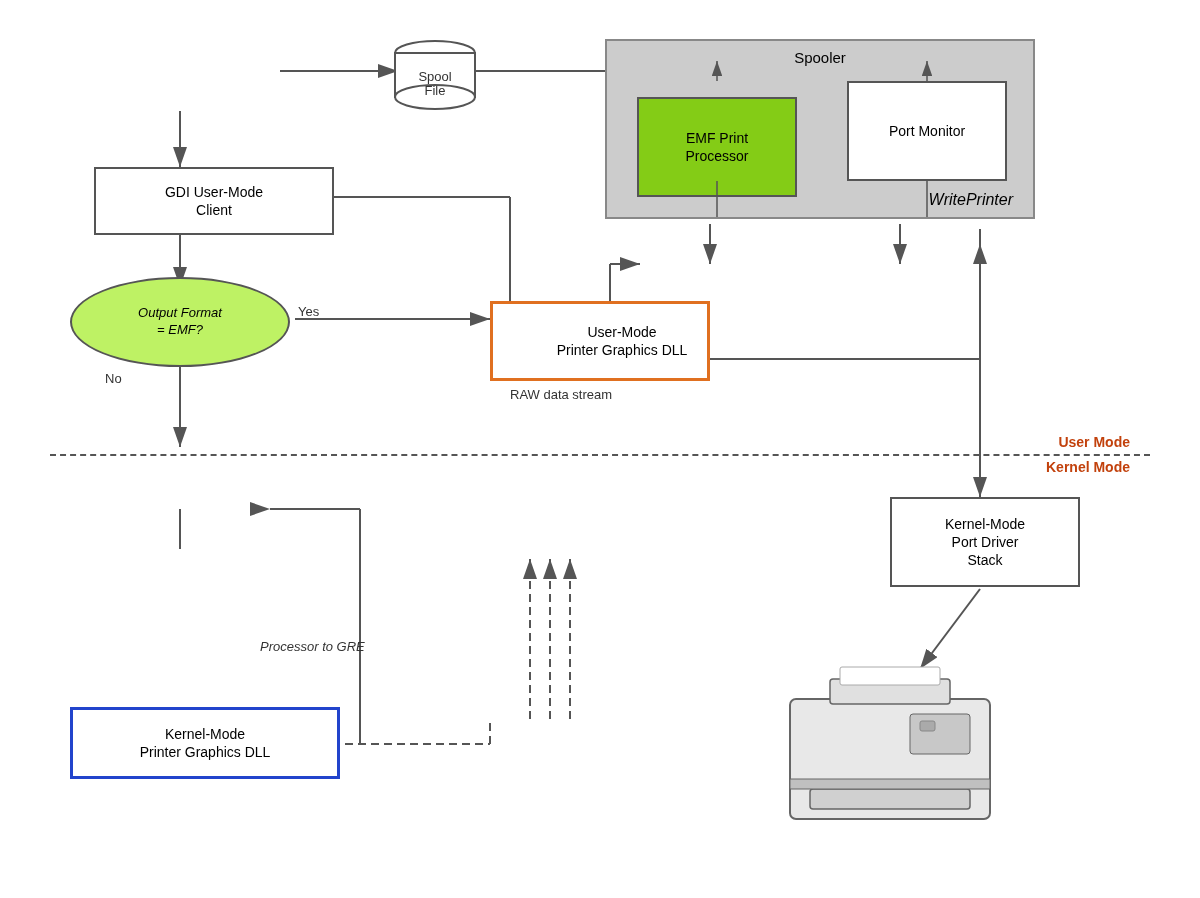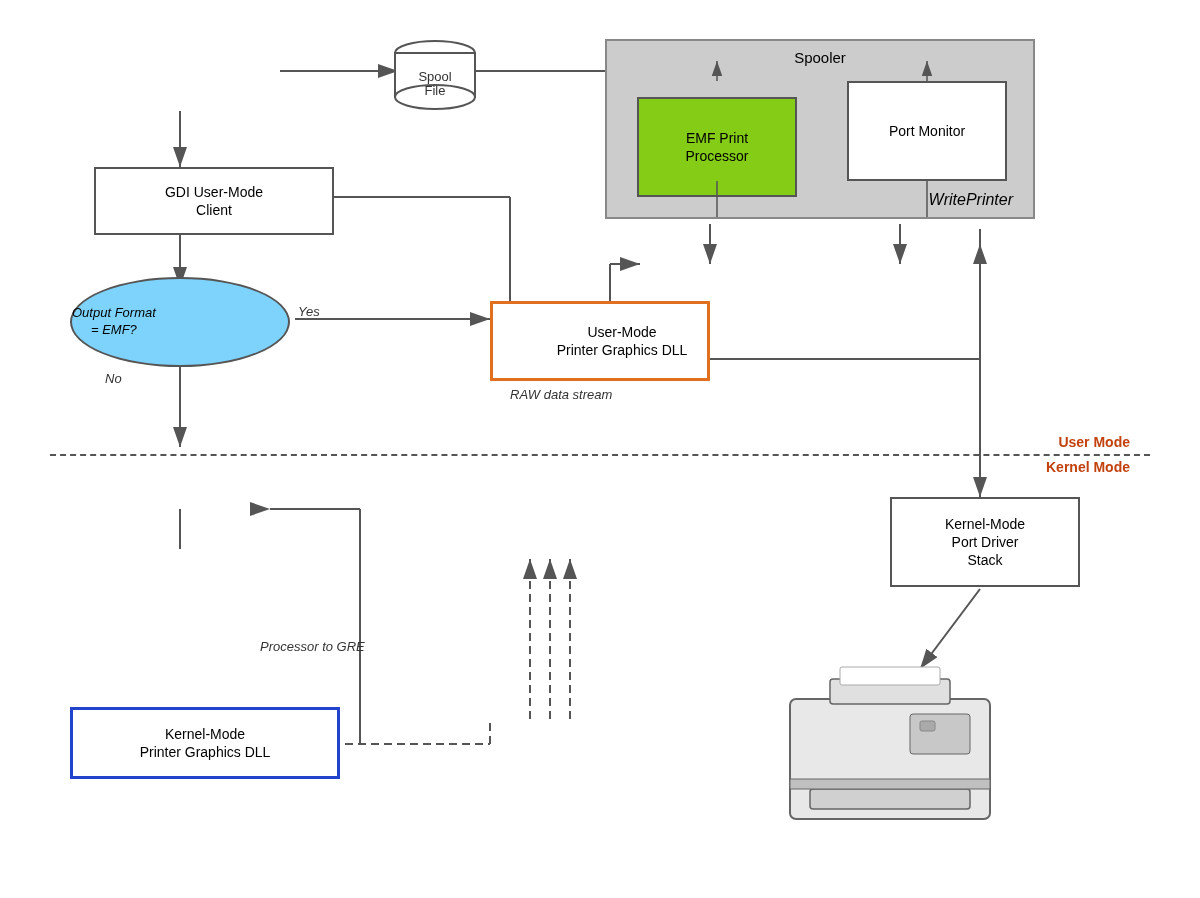--- a/index.html
+++ b/index.html
@@ -37,26 +37,26 @@
       border: 3px solid #e07020;
     }
 
     .box-blue {
       border: 3px solid #2244cc;
     }
 
     
     .ellipse {
       position: absolute;
-      background: #7dd3fc;
+      background: #bef264;
       border: 2px solid #555;
       border-radius: 50%;
       display: flex;
       align-items: center;
-      justify-content: flex-start;
+      justify-content: center;
       text-align: center;
       font-size: 13px;
       font-style: italic;
       line-height: 1.3;
     }
 
     
     .spooler-container {
       position: absolute;
       background: #cccccc;
@@ -66,21 +66,20 @@
     
     .dashed-separator {
       position: absolute;
       border-top: 2px dashed #555;
     }
 
     
     .label {
       position: absolute;
       font-size: 13px;
-      font-style: italic;
       color: #333;
     }
 
     .label-bold {
       position: absolute;
       font-size: 14px;
       font-weight: bold;
       color: #c2410c;
     }
 
@@ -225,21 +224,21 @@
       <line x1="110" y1="40" x2="110" y2="20" stroke="#555" stroke-width="1.5" marker-end="url(#arrowhead)"></line>
       <line x1="320" y1="40" x2="320" y2="20" stroke="#555" stroke-width="1.5" marker-end="url(#arrowhead)"></line>
     </svg>
   </div>
 
   <div class="box box-orange" style="left:440px; top:282px; width:220px; height:80px;">
     <span style="white-space:pre-line; text-align:center;margin-left:44px;">User-Mode
 Printer Graphics DLL</span>
   </div>
 
-  <div class="label" style="left:460px; top:368px; font-style:italic;">
+  <div class="label" style="left:460px; top:368px; ">
     <span>RAW data stream</span>
   </div>
 
   <div class="dashed-separator" style="left:0; top:435px; width:1100px;"></div>
 
   <div class="label-bold" style="right:20px; top:415px;">
     <span>User Mode</span>
   </div>
 
   <div class="label-bold" style="right:20px; top:440px;">

